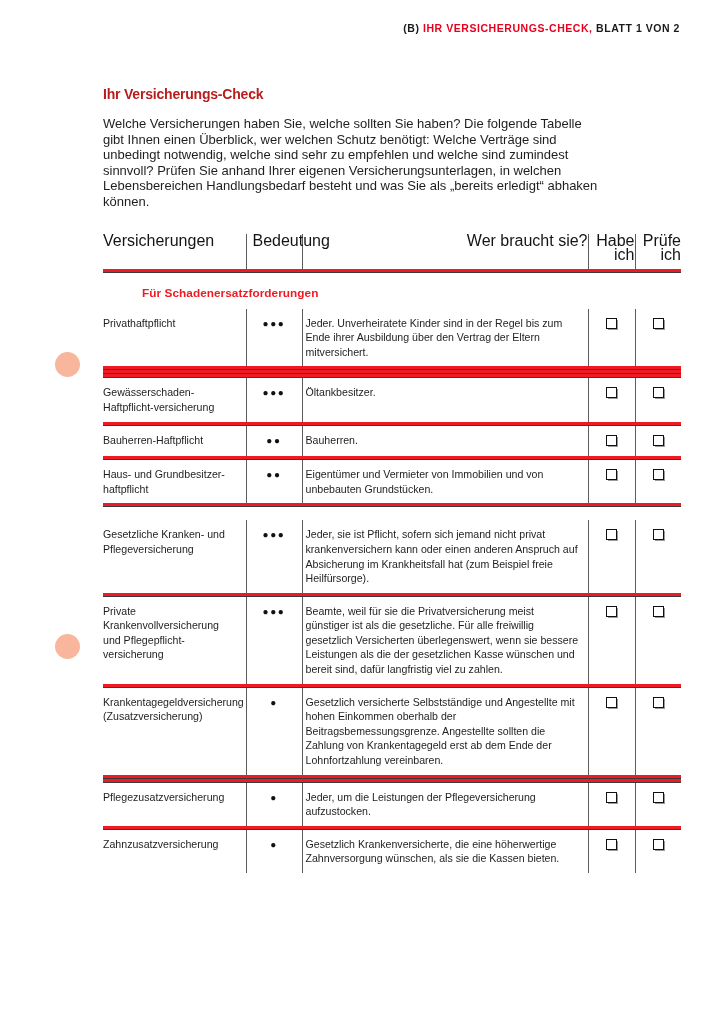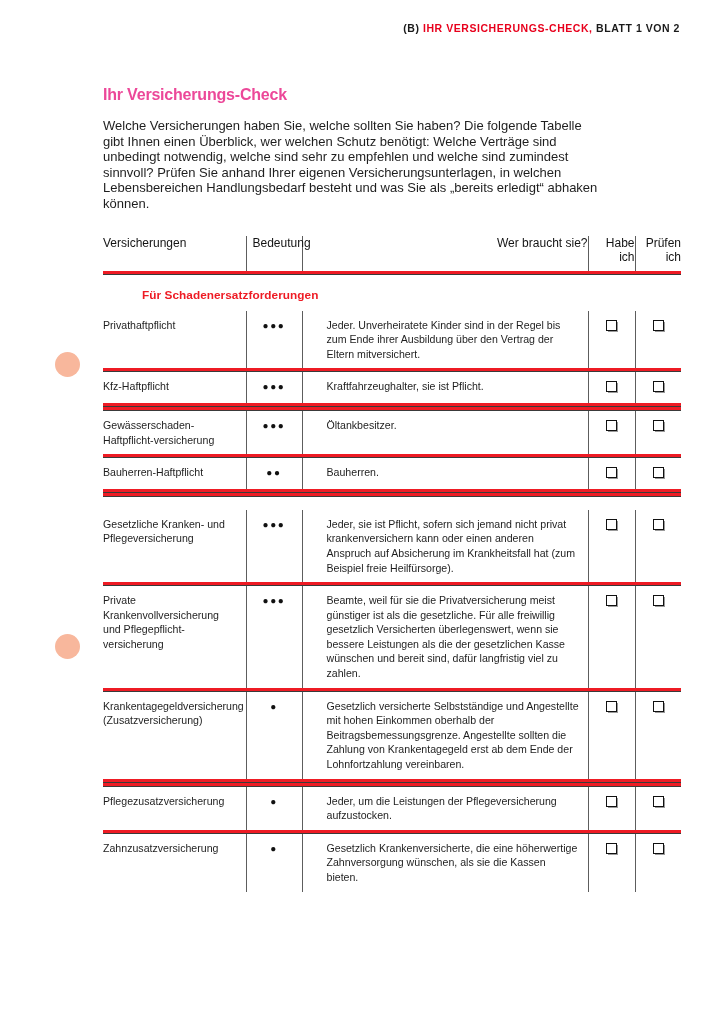--- a/index.html
+++ b/index.html
@@ -34,24 +34,24 @@
   .page {
     position: absolute;
     left: 103px;
     top: 0;
     width: 578px;
   }
 
   h1.doc-title {
     margin: 0;
     padding: 86px 0 0 0;
-    font-size: 16px;
+    font-size: 14px;
     font-weight: bold;
     letter-spacing: -0.2px;
-    color: #ec4899;
+    color: #b91c1c;
   }
 
   p.intro {
     margin: 0;
     padding: 14px 0 0 0;
     width: 500px;
     font-size: 13px;
     line-height: 15.6px;
     color: #1e1e1e;
   }
@@ -74,21 +74,21 @@
     vertical-align: top;
     text-align: left;
     font-weight: normal;
   }
 
   
   .vr { border-left: 1px solid #5d5d5d; }
 
   
   .hdr td {
-    font-size: 12px;
+    font-size: 16px;
     line-height: 14px;
     padding: 0 0 7px 0;
     color: #141414;
     font-family: "Liberation Sans", sans-serif;
   }
   .hdr td.pad-l { padding-left: 6px; text-align: right; }
 
   
   tr.rule td {
     padding: 0;
@@ -121,21 +121,21 @@
   tr.drow td {
     font-size: 10.6px;
     line-height: 14.6px;
     padding-top: 7px;
     padding-bottom: 7px;
     font-stretch: condensed;
     color: #1e1e1e;
   }
   td.cell-name { padding-right: 7px; }
   td.cell-bed  { text-align: center; }
-  td.cell-who  { padding-left: 24px; padding-right: 8px; }
+  td.cell-who  { padding-left: 3px; padding-right: 8px; }
   td.cell-box  { text-align: center; }
 
   .rating {
     display: inline-block;
     letter-spacing: 1.6px;
     font-size: 10px;
     line-height: 14.6px;
     color: #111;
   }
 
@@ -184,21 +184,21 @@
         <col class="c-who">
         <col class="c-have">
         <col class="c-check">
     </colgroup>
     <tbody id="tbody">
         <tr class="hdr">
           <td class="">Versicherungen</td>
           <td class="vr pad-l">Bedeutung</td>
           <td class="vr pad-l">Wer braucht sie?</td>
           <td class="vr pad-l">Habe ich</td>
-          <td class="vr pad-l">Prüfen ich</td>
+          <td class="vr pad-l">Prüfe ich</td>
         </tr>
         <tr class="rule">
           <td colspan="5">
             <div class="redline"></div>
           </td>
         </tr>
         <tr class="section-row">
           <td colspan="5">
             <div class="section-title">Für Schadenersatzforderungen</div>
           </td>
@@ -208,27 +208,20 @@
           <td class="cell-bed vr"><span class="rating">●●●</span></td>
           <td class="cell-who vr">Jeder. Unverheiratete Kinder sind in der Regel bis zum Ende ihrer Ausbildung über den Vertrag der Eltern mitversichert.</td>
           <td class="cell-box vr"><span class="checkbox"></span></td>
           <td class="cell-box vr"><span class="checkbox"></span></td>
         </tr>
         <tr class="rule">
           <td colspan="5">
             <div class="redline"></div>
           </td>
         </tr>
-        <tr class="drow">
-          <td class="cell-name">Kfz-Haftpflicht</td>
-          <td class="cell-bed vr"><span class="rating">●●●</span></td>
-          <td class="cell-who vr">Kraftfahrzeughalter, sie ist Pflicht.</td>
-          <td class="cell-box vr"><span class="checkbox"></span></td>
-          <td class="cell-box vr"><span class="checkbox"></span></td>
-        </tr>
         <tr class="rule">
           <td colspan="5">
             <div class="redline"></div>
           </td>
         </tr>
         <tr class="rule">
           <td colspan="5">
             <div class="redline"></div>
           </td>
         </tr>
@@ -249,20 +242,27 @@
           <td class="cell-bed vr"><span class="rating">●●</span></td>
           <td class="cell-who vr">Bauherren.</td>
           <td class="cell-box vr"><span class="checkbox"></span></td>
           <td class="cell-box vr"><span class="checkbox"></span></td>
         </tr>
         <tr class="rule">
           <td colspan="5">
             <div class="redline"></div>
           </td>
         </tr>
+        <tr class="drow">
+          <td class="cell-name">Haus- und Grundbesitzer-haftpflicht</td>
+          <td class="cell-bed vr"><span class="rating">●●</span></td>
+          <td class="cell-who vr">Eigentümer und Vermieter von Immobilien und von unbebauten Grundstücken.</td>
+          <td class="cell-box vr"><span class="checkbox"></span></td>
+          <td class="cell-box vr"><span class="checkbox"></span></td>
+        </tr>
         <tr class="rule">
           <td colspan="5">
             <div class="redline"></div>
           </td>
         </tr>
         <tr class="section-gap">
           <td colspan="5"></td>
         </tr>
         <tr class="drow">
           <td class="cell-name">Gesetzliche Kranken- und Pflegeversicherung</td>

